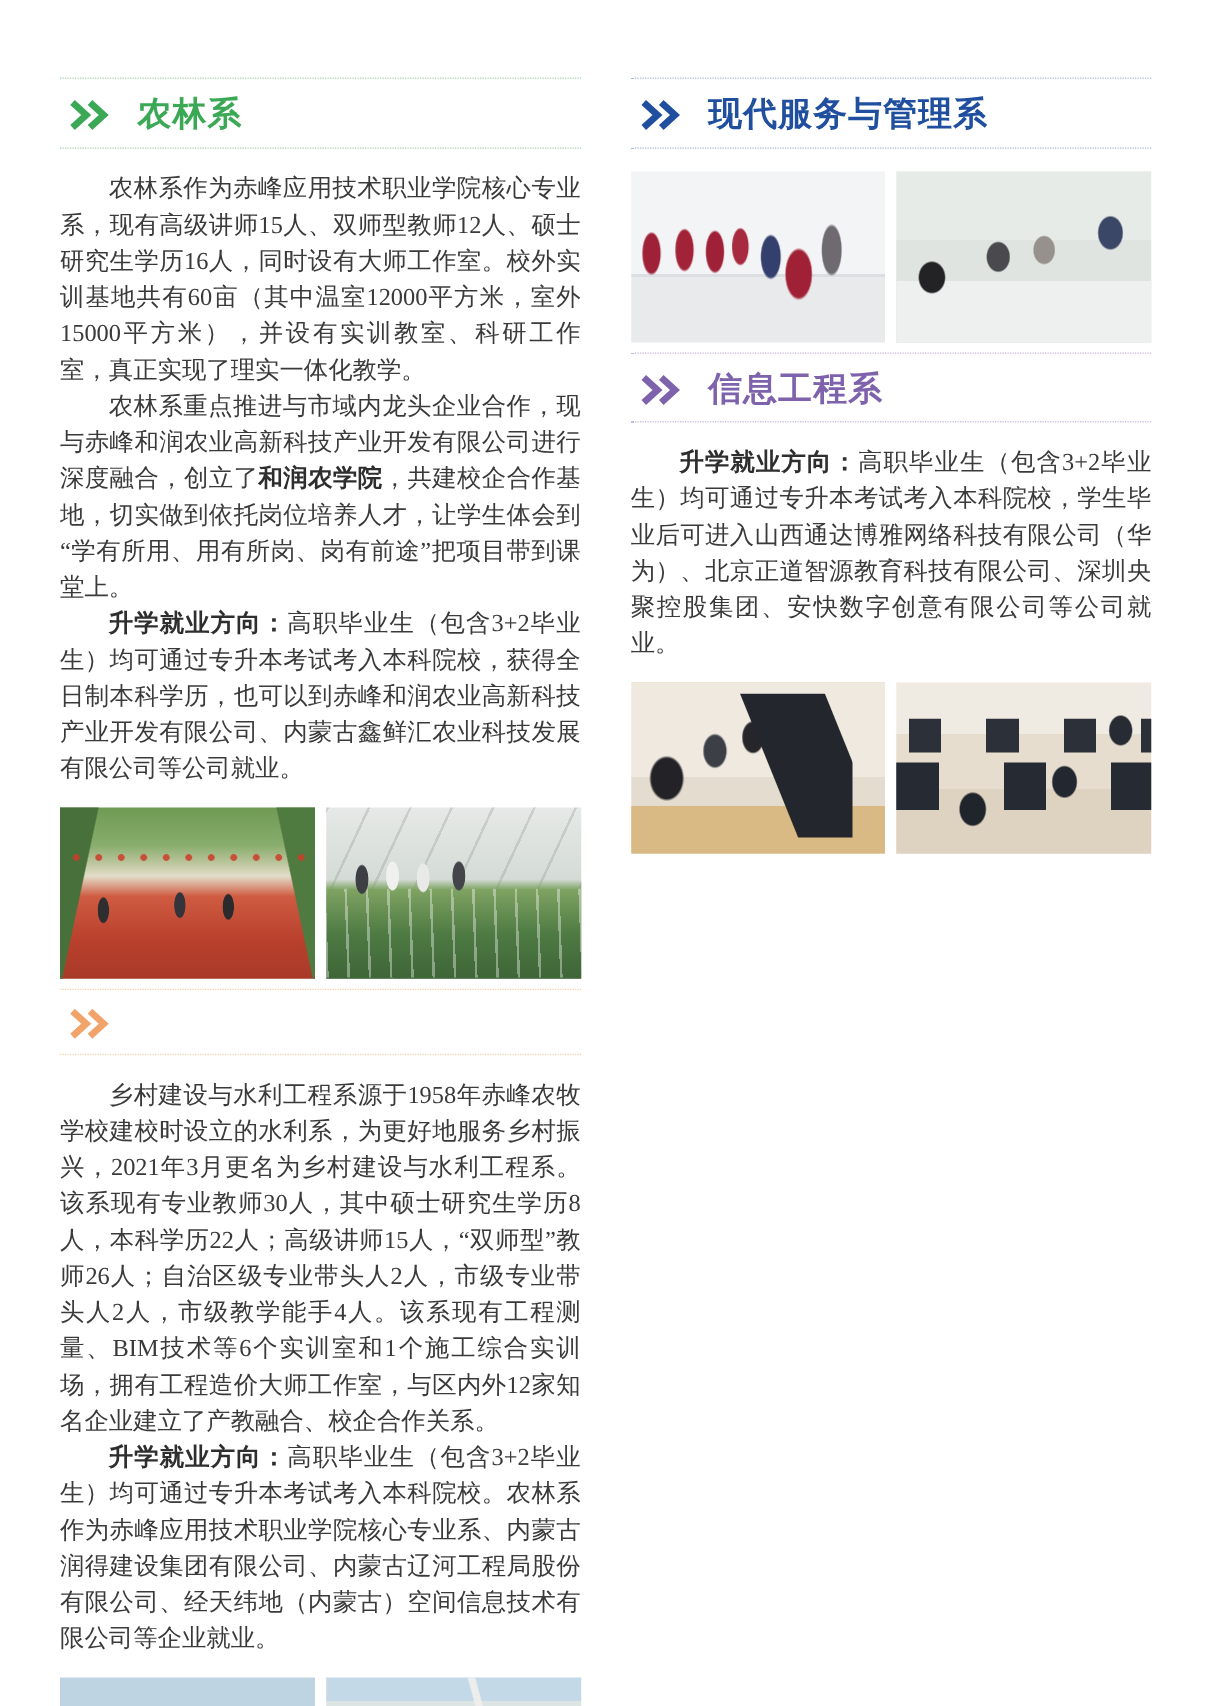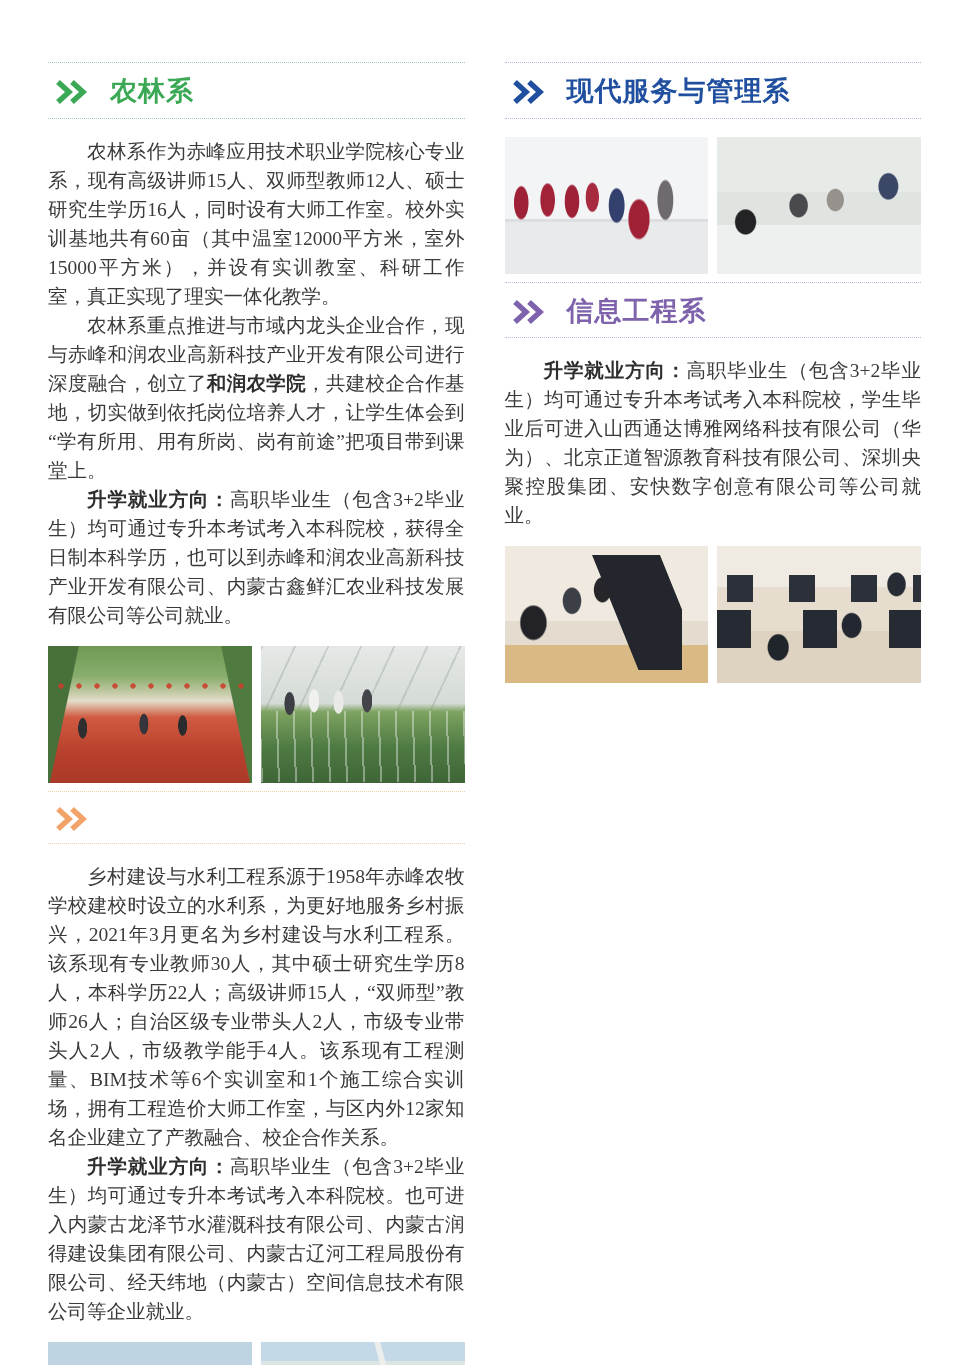--- a/index.html
+++ b/index.html
@@ -129,21 +129,21 @@
       <header class="sec-head">
         <span class="chev">
           <svg viewBox="0 0 36 26" aria-hidden="true">
               <path d="M4 3 L15 13 L4 23"></path>
               <path d="M18 3 L29 13 L18 23"></path>
             </svg>
         </span>
       </header>
       <div class="sec-body">
         <p class="para"><span>乡村建设与水利工程系源于1958年赤峰农牧学校建校时设立的水利系，为更好地服务乡村振兴，2021年3月更名为乡村建设与水利工程系。该系现有专业教师30人，其中硕士研究生学历8人，本科学历22人；高级讲师15人，“双师型”教师26人；自治区级专业带头人2人，市级专业带头人2人，市级教学能手4人。该系现有工程测量、BIM技术等6个实训室和1个施工综合实训场，拥有工程造价大师工作室，与区内外12家知名企业建立了产教融合、校企合作关系。</span></p>
-        <p class="para"><span class="plabel">升学就业方向：</span><span>高职毕业生（包含3+2毕业生）均可通过专升本考试考入本科院校。也可进入内蒙古龙泽节水灌溉科技有限公司、内蒙古润得建设集团有限公司、内蒙古辽河工程局股份有限公司、经天纬地（内蒙古）空间信息技术有限公司等企业就业。</span></p>
+        <p class="para"><span class="plabel">升学就业方向：</span><span>高职毕业生（包含3+2毕业生）均可通过专升本考试考入本科院校。农林系作为赤峰应用技术职业学院核心专业系、内蒙古润得建设集团有限公司、内蒙古辽河工程局股份有限公司、经天纬地（内蒙古）空间信息技术有限公司等企业就业。</span></p>
       </div>
       <div class="photos">
         <div class="photo ph-e" title="无人机操作实训"></div>
         <div class="photo ph-f" title="水利工程测量实训"></div>
       </div>
     </section>
 
   </div>
 
   <div class="col">

